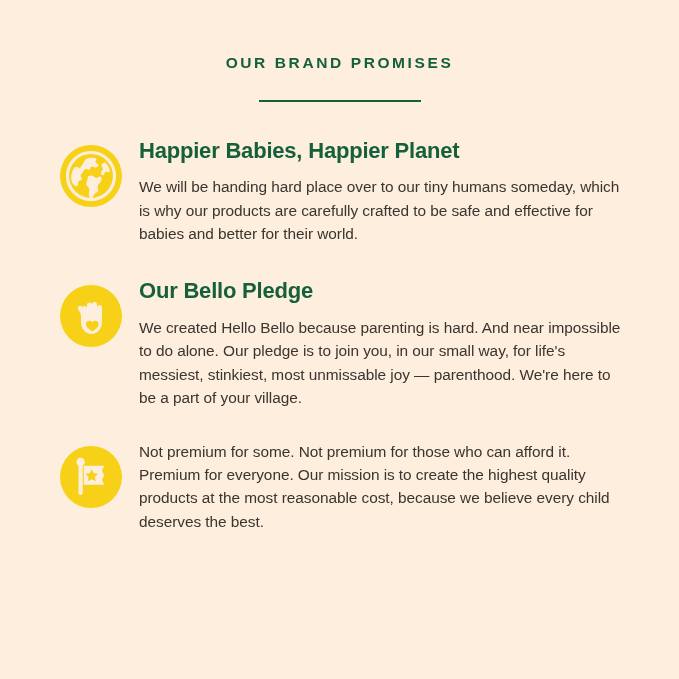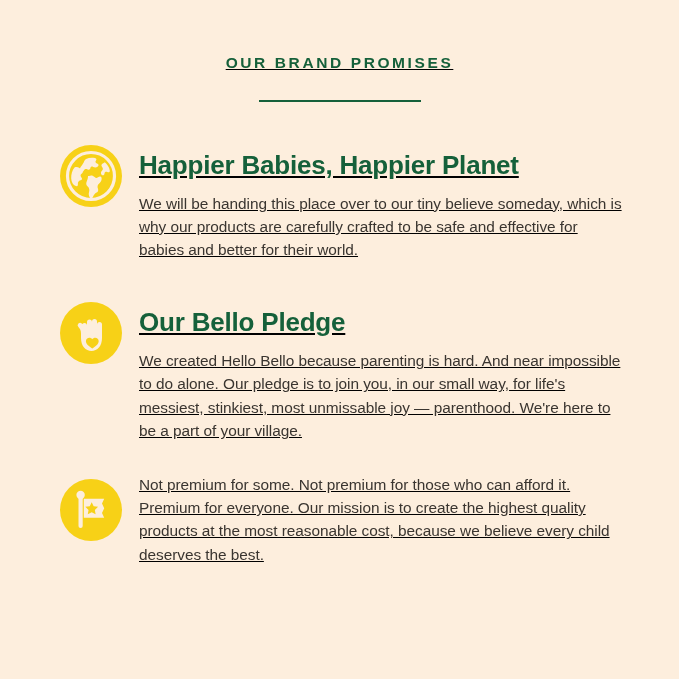--- a/index.html
+++ b/index.html
@@ -13,21 +13,20 @@
     font-family: "Liberation Sans", sans-serif;
     overflow: hidden;
   }
 
   .page {
     position: relative;
     width: 679px;
     height: 516px;
     background: #fdeedd;
     box-sizing: border-box;
-    text-decoration: underline;
   }
 
   
   .header {
     padding-top: 55px;
     text-align: center;
   }
   .header-title {
     font-family: "Liberation Sans", sans-serif;
     font-size: 15.5px;
@@ -75,24 +74,24 @@
   }
 
   .promise-body {
     flex: 1 1 auto;
     min-width: 0;
     padding-top: 0;
   }
 
   .promise-title {
     font-family: "Liberation Sans", sans-serif;
-    font-size: 26px;
+    font-size: 22px;
     font-weight: bold;
     color: #15603a;
-    margin: 12px 0 12px 0;
+    margin: 0 0 12px 0;
     line-height: 1.12;
     letter-spacing: -0.2px;
   }
 
   .promise-text {
     font-family: "Liberation Sans", sans-serif;
     font-size: 15.4px;
     color: #3a3530;
     margin: 0;
     line-height: 1.52;
@@ -124,21 +123,21 @@
           <circle cx="31" cy="31" r="23.5" fill="none" stroke="#fdeedd" stroke-width="3.2"></circle>
 
           <path d="M14.5 22.5 c3.2 -1.4 5.6 1.2 7.4 2.4 c1.6 1.1 1.1 3.1 -0.3 3.9 c-1.5 0.9 -1.2 2.7 -0.2 3.6 c1.1 1.0 0.6 2.6 -0.9 2.9 c-1.9 0.4 -2.8 2.1 -2.6 3.9 c0.2 1.6 -0.9 2.4 -2.1 1.9 c-2.8 -1.1 -4.4 -4.2 -4.6 -7.6 c-0.2 -3.9 1.0 -8.2 3.3 -11.0 Z" fill="#fdeedd"></path>
           <path d="M26.0 14.0 c2.9 -1.4 6.1 -1.7 9.0 -1.0 c1.4 0.3 1.9 1.7 1.0 2.6 c-1.1 1.2 -0.4 2.6 1.0 2.9 c1.7 0.4 2.0 2.0 0.8 3.0 c-1.3 1.1 -3.2 1.1 -4.6 0.4 c-1.3 -0.7 -2.6 -0.2 -2.8 1.2 c-0.2 1.5 -1.6 2.0 -2.8 1.3 c-1.5 -0.9 -3.3 -0.5 -3.8 1.1 c-0.5 1.5 -2.3 1.8 -3.2 0.6 c-1.1 -1.4 -0.7 -3.3 0.4 -4.6 c1.4 -1.6 2.6 -3.4 3.3 -5.4 c0.3 -0.9 0.9 -1.6 1.7 -2.1 Z" fill="#fdeedd"></path>
           <path d="M44.8 17.2 c2.6 2.0 4.4 5.0 5.0 8.2 c0.3 1.5 -1.2 2.4 -2.4 1.7 c-1.4 -0.8 -2.9 -0.1 -2.9 1.5 c0 1.6 -1.6 2.3 -2.7 1.3 c-1.2 -1.1 -1.1 -3.0 0.1 -4.1 c1.2 -1.1 1.3 -2.8 0.2 -3.9 c-1.1 -1.1 -0.8 -2.9 0.6 -3.5 c0.7 -0.3 1.5 -0.6 2.1 -1.2 Z" fill="#fdeedd"></path>
           <path d="M29.0 31.0 c2.0 -1.0 4.2 -0.5 5.6 1.0 c1.1 1.2 2.8 1.2 3.9 0.1 c1.1 -1.1 2.9 -0.6 3.1 0.9 c0.3 2.1 -0.7 4.2 -2.4 5.4 c-1.6 1.2 -2.1 3.2 -1.3 5.0 c0.7 1.6 0.2 3.4 -1.3 4.2 c-1.8 1.0 -3.1 2.6 -3.7 4.5 c-0.5 1.5 -2.4 1.8 -3.2 0.4 c-1.0 -1.7 -1.2 -3.8 -0.6 -5.7 c0.6 -1.9 0.1 -3.9 -1.4 -5.2 c-1.5 -1.3 -1.9 -3.4 -1.0 -5.2 c0.9 -1.8 1.3 -3.7 1.3 -5.4 Z" fill="#fdeedd"></path>
         </svg>
       </div>
       <div class="promise-body">
         <h2 class="promise-title">Happier Babies, Happier Planet</h2>
-        <p class="promise-text">We will be handing this place over to our tiny believe someday, which is why our products are carefully crafted to be safe and effective for babies and better for their world.</p>
+        <p class="promise-text">We will be handing hard place over to our tiny humans someday, which is why our products are carefully crafted to be safe and effective for babies and better for their world.</p>
       </div>
     </div>
 
     <div class="promise promise-2">
       <div class="icon-wrap">
         <svg viewBox="0 0 62 62" xmlns="http://www.w3.org/2000/svg" aria-hidden="true">
           <circle cx="31" cy="31" r="31" fill="#f7d117"></circle>
 
           <path d="M22.0 29.5 v-6.0 a2.5 2.5 0 0 1 5.0 0 v4.0 v-7.5 a2.5 2.5 0 0 1 5.0 0 v7.5 v-8.0 a2.5 2.5 0 0 1 5.0 0 v8.0 v-5.0 a2.5 2.5 0 0 1 5.0 0 v13.5 c0 8.0 -4.6 13.0 -10.5 13.0 c-5.9 0 -10.5 -5.0 -10.5 -13.0 v-4.5 c0 -3.5 -1.2 -5.0 -2.6 -6.6 a2.4 2.4 0 0 1 3.4 -3.4 c0.9 0.9 1.6 1.9 2.2 3.0 Z" fill="#fdeedd"></path>
 

